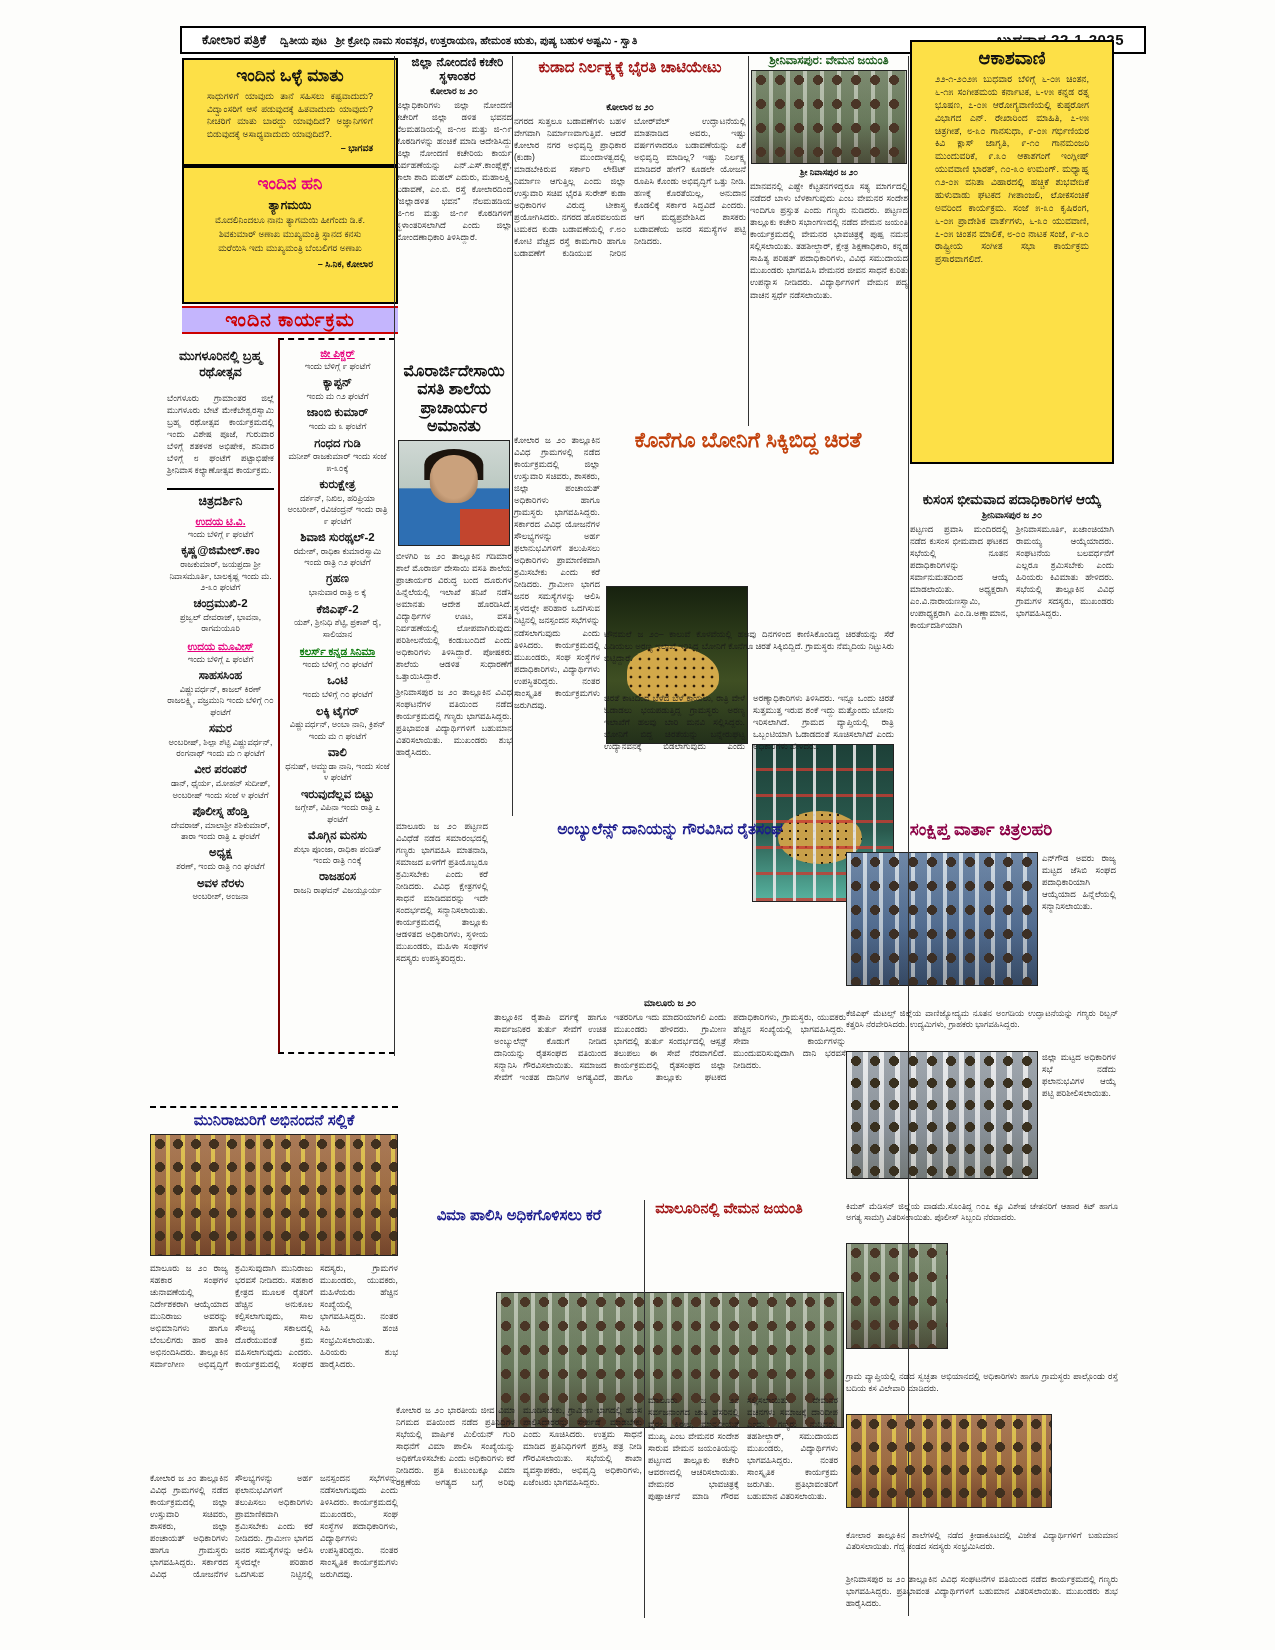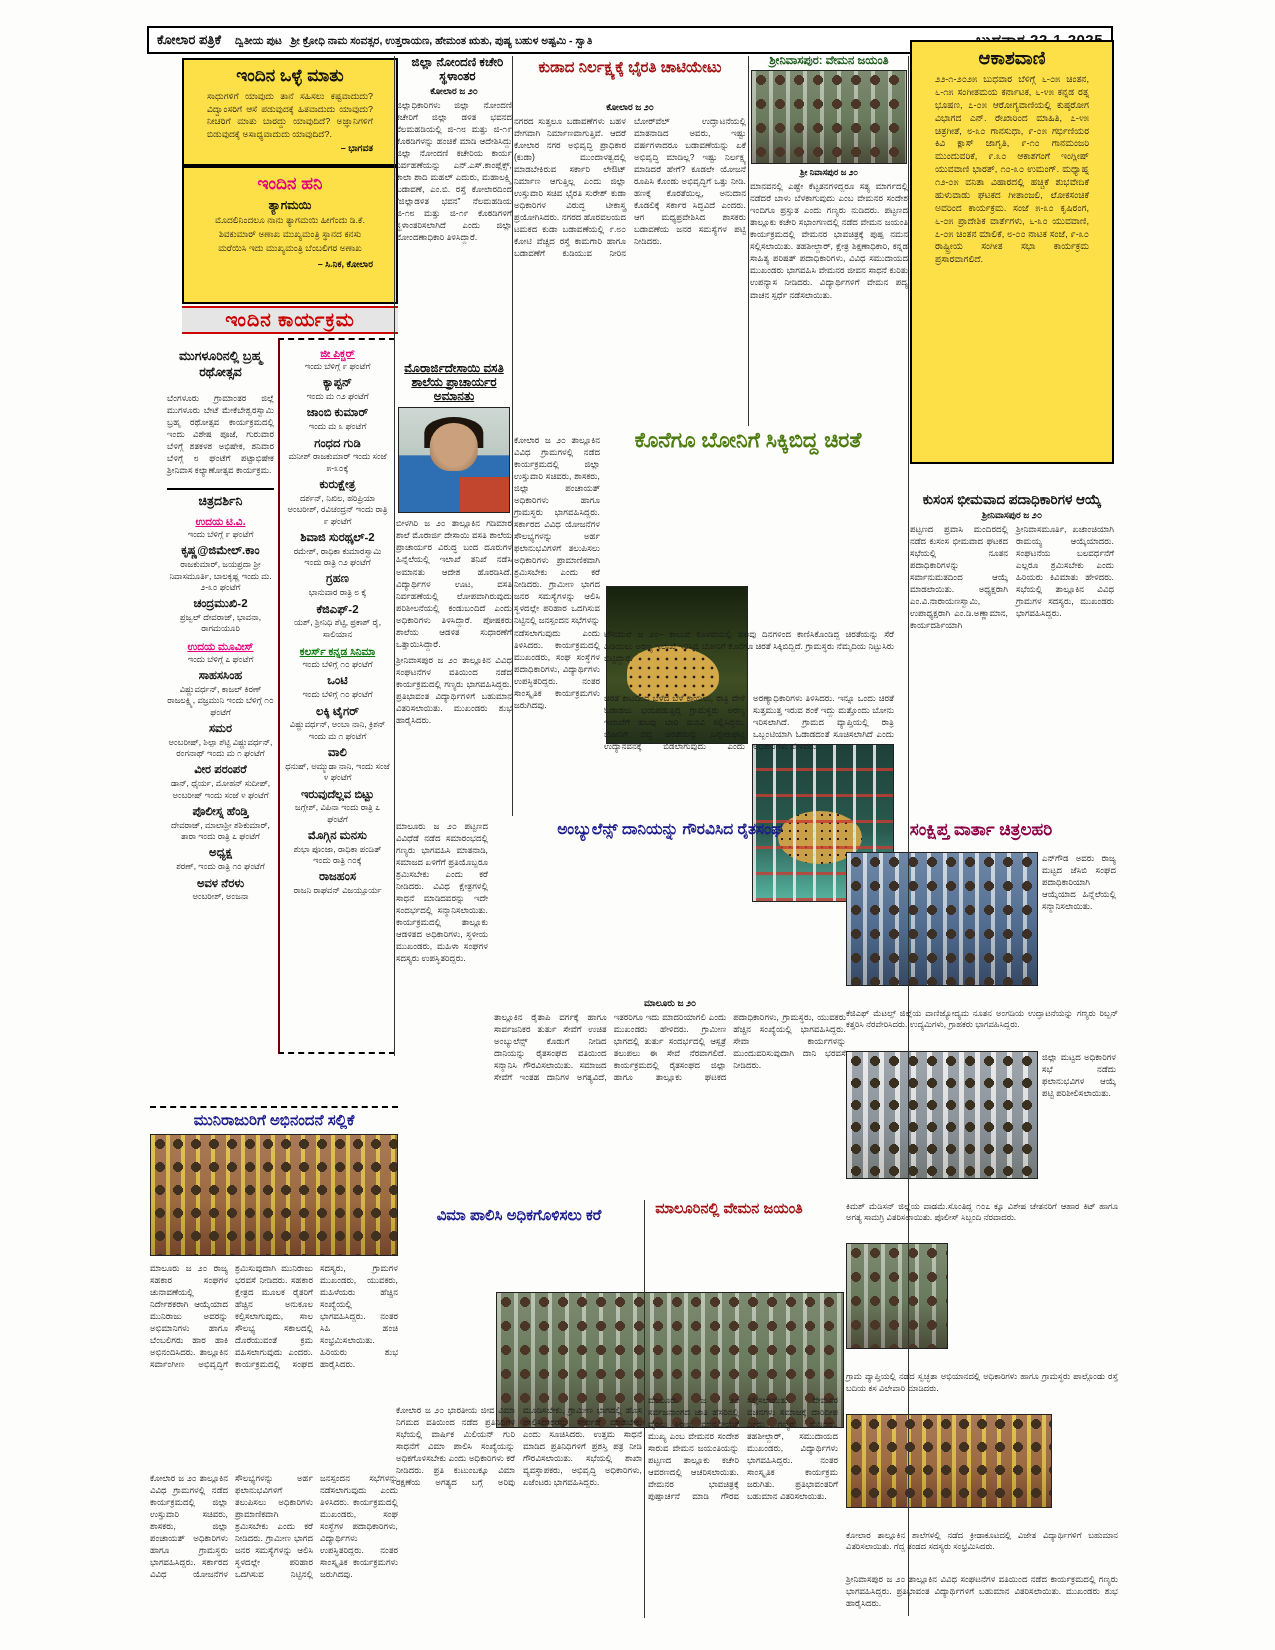--- a/index.html
+++ b/index.html
@@ -6,53 +6,53 @@
   body{
     width:1275px;height:1650px;position:relative;background:#f7f6f2;
     font-family:"Liberation Sans","DejaVu Sans",sans-serif;color:#111;
     overflow:hidden;
   }
   .sheet{position:absolute;left:0;top:0;width:1275px;height:1650px;background:#fdfdfb;}
   .abs{position:absolute;box-sizing:border-box;}
   .rule-v{position:absolute;width:1px;background:#333;}
 
   
-  .mast{border:2px solid #000;display:flex;align-items:center;padding:2px 8px;background:#fff;}
+  .mast{border:2px solid #000;display:flex;align-items:center;padding:2px 20px;background:#fff;margin-left:33px;}
   .mast .mp{font-weight:bold;font-size:13px;}
   .mast .ma{flex:1;font-weight:bold;font-size:10.5px;padding-left:14px;}
   .mast .md{font-weight:bold;font-size:15px;letter-spacing:.5px;}
 
   
   .box{border:2px solid #000;background:#fde047;padding:4px 23px;}
   .box-title{text-align:center;font-weight:bold;font-size:17px;margin:2px 0 4px;}
   .box-title.pink{color:#e6007e;}
   .smalltxt{font-size:9px;line-height:1.4;text-align:justify;color:#1c1c1c;}
   .centertxt{font-size:9px;line-height:1.55;text-align:center;color:#1c1c1c;}
   .credit{font-size:9px;font-weight:bold;text-align:right;margin-top:3px;}
   .subhead{font-weight:bold;font-size:12px;text-align:center;margin:2px 0;}
 
-  .banner{background:#e5e5e5;border-top:2px solid #cc0000;border-bottom:2px solid #cc0000;
+  .banner{background:#c4b5fd;border-top:2px solid #cc0000;border-bottom:2px solid #cc0000;
     display:flex;align-items:center;justify-content:center;}
   .banner span{color:#cc0000;font-weight:bold;font-size:19px;letter-spacing:1px;}
 
   
   .listings{display:flex;}
   .lcol{width:113px;padding:2px 4px;}
   .lcol+.lcol{border-left:2px solid #7a0000;border-top:2px dashed #000;border-bottom:2px dashed #000;}
   .li-head2{font-weight:bold;font-size:12.5px;text-align:center;line-height:1.25;margin:5px 0 2px;border-top:2px solid #000;padding-top:4px;}
   .li-head2:first-child{border-top:none;}
   .li-channel{color:#e6007e;font-weight:bold;font-size:10.5px;text-align:center;text-decoration:underline;margin:5px 0 1px;}
   .li-channel-green{color:#0a7a0a;font-weight:bold;font-size:10.5px;text-align:center;text-decoration:underline;margin:5px 0 1px;}
   .li-show{font-weight:bold;font-size:11.5px;text-align:center;margin:4px 0 1px;line-height:1.2;}
   .li-meta{font-size:8.4px;text-align:center;line-height:1.35;color:#222;}
   .li-para{font-size:8.6px;text-align:justify;line-height:1.4;color:#1c1c1c;margin:12px 0;}
 
   
   .hl{font-weight:bold;line-height:1.15;}
-  .hl.red{color:#4d7c0f;}
+  .hl.red{color:#c2410c;}
   .hl.darkred{color:#a01212;}
   .hl.navy{color:#1a1a8c;}
   .hl.maroon{color:#8b0045;}
   .hl.green{color:#155715;}
   .hl.center{text-align:center;}
   .dateline{font-size:9px;font-weight:bold;text-align:center;margin:2px 0;}
 
   .jtext{font-size:8.6px;line-height:1.4;text-align:justify;color:#1b1b1b;word-break:break-word;}
   .cols2{column-count:2;column-gap:8px;}
   .cols3{column-count:3;column-gap:7px;}
@@ -208,21 +208,21 @@
   <div class="abs jtext cols3" style="left:150px;top:1262px;width:248px;height:356px;">ಮಾಲೂರು ಜ ೨೦ ರಾಜ್ಯ ಸಹಕಾರ ಸಂಘಗಳ ಚುನಾವಣೆಯಲ್ಲಿ ನಿರ್ದೇಶಕರಾಗಿ ಆಯ್ಕೆಯಾದ ಮುನಿರಾಜು ಅವರನ್ನು ಅಭಿಮಾನಿಗಳು ಹಾಗೂ ಬೆಂಬಲಿಗರು ಹಾರ ಹಾಕಿ ಅಭಿನಂದಿಸಿದರು. ತಾಲ್ಲೂಕಿನ ಸರ್ವಾಂಗೀಣ ಅಭಿವೃದ್ಧಿಗೆ ಶ್ರಮಿಸುವುದಾಗಿ ಮುನಿರಾಜು ಭರವಸೆ ನೀಡಿದರು. ಸಹಕಾರ ಕ್ಷೇತ್ರದ ಮೂಲಕ ರೈತರಿಗೆ ಹೆಚ್ಚಿನ ಅನುಕೂಲ ಕಲ್ಪಿಸಲಾಗುವುದು, ಸಾಲ ಸೌಲಭ್ಯ ಸಕಾಲದಲ್ಲಿ ದೊರೆಯುವಂತೆ ಕ್ರಮ ವಹಿಸಲಾಗುವುದು ಎಂದರು. ಕಾರ್ಯಕ್ರಮದಲ್ಲಿ ಸಂಘದ ಸದಸ್ಯರು, ಗ್ರಾಮಗಳ ಮುಖಂಡರು, ಯುವಕರು, ಮಹಿಳೆಯರು ಹೆಚ್ಚಿನ ಸಂಖ್ಯೆಯಲ್ಲಿ ಭಾಗವಹಿಸಿದ್ದರು. ನಂತರ ಸಿಹಿ ಹಂಚಿ ಸಂಭ್ರಮಿಸಲಾಯಿತು. ಹಿರಿಯರು ಶುಭ ಹಾರೈಸಿದರು.</div>
   <div class="abs jtext" style="left:150px;top:1472px;width:248px;height:148px;column-count:3;column-gap:7px;">ಕೋಲಾರ ಜ ೨೦ ತಾಲ್ಲೂಕಿನ ವಿವಿಧ ಗ್ರಾಮಗಳಲ್ಲಿ ನಡೆದ ಕಾರ್ಯಕ್ರಮದಲ್ಲಿ ಜಿಲ್ಲಾ ಉಸ್ತುವಾರಿ ಸಚಿವರು, ಶಾಸಕರು, ಜಿಲ್ಲಾ ಪಂಚಾಯತ್ ಅಧಿಕಾರಿಗಳು ಹಾಗೂ ಗ್ರಾಮಸ್ಥರು ಭಾಗವಹಿಸಿದ್ದರು. ಸರ್ಕಾರದ ವಿವಿಧ ಯೋಜನೆಗಳ ಸೌಲಭ್ಯಗಳನ್ನು ಅರ್ಹ ಫಲಾನುಭವಿಗಳಿಗೆ ತಲುಪಿಸಲು ಅಧಿಕಾರಿಗಳು ಪ್ರಾಮಾಣಿಕವಾಗಿ ಶ್ರಮಿಸಬೇಕು ಎಂದು ಕರೆ ನೀಡಿದರು. ಗ್ರಾಮೀಣ ಭಾಗದ ಜನರ ಸಮಸ್ಯೆಗಳನ್ನು ಆಲಿಸಿ ಸ್ಥಳದಲ್ಲೇ ಪರಿಹಾರ ಒದಗಿಸುವ ನಿಟ್ಟಿನಲ್ಲಿ ಜನಸ್ಪಂದನ ಸಭೆಗಳನ್ನು ನಡೆಸಲಾಗುವುದು ಎಂದು ತಿಳಿಸಿದರು. ಕಾರ್ಯಕ್ರಮದಲ್ಲಿ ಮುಖಂಡರು, ಸಂಘ ಸಂಸ್ಥೆಗಳ ಪದಾಧಿಕಾರಿಗಳು, ವಿದ್ಯಾರ್ಥಿಗಳು ಉಪಸ್ಥಿತರಿದ್ದರು. ನಂತರ ಸಾಂಸ್ಕೃತಿಕ ಕಾರ್ಯಕ್ರಮಗಳು ಜರುಗಿದವು.</div>
 
   <div class="abs" style="left:396px;top:56px;width:116px;height:306px;">
     <div class="hl center" style="font-size:12px;margin-left:7px;">ಜಿಲ್ಲಾ ನೋಂದಣಿ ಕಚೇರಿ ಸ್ಥಳಾಂತರ</div>
     <div class="dateline">ಕೋಲಾರ ಜ ೨೦</div>
     <div class="jtext">ಜಿಲ್ಲಾಧಿಕಾರಿಗಳು ಜಿಲ್ಲಾ ನೋಂದಣಿ ಕಚೇರಿಗೆ ಜಿಲ್ಲಾ ಡಳಿತ ಭವನದ ನೆಲಮಹಡಿಯಲ್ಲಿ ಜಿ-೧೮ ಮತ್ತು ಜಿ-೧೯ ಕೊಠಡಿಗಳನ್ನು ಹಂಚಿಕೆ ಮಾಡಿ ಆದೇಶಿಸಿದ್ದು ಜಿಲ್ಲಾ ನೋಂದಣಿ ಕಚೇರಿಯ ಕಾರ್ಯ ನಿರ್ವಹಣೆಯನ್ನು ಎನ್.ಎಸ್.ಕಾಂಪ್ಲೆಕ್ಸ್, ಕಾಲಾ ಶಾದಿ ಮಹಲ್ ಎದುರು, ಮಹಾಲಕ್ಷ್ಮಿ ಬಡಾವಣೆ, ಎಂ.ಬಿ. ರಸ್ತೆ ಕೋಲಾರದಿಂದ “ಜಿಲ್ಲಾಡಳಿತ ಭವನ” ನೆಲಮಹಡಿಯ ಜಿ-೧೮ ಮತ್ತು ಜಿ-೧೯ ಕೊಠಡಿಗಳಿಗೆ ಸ್ಥಳಾಂತರಿಸಲಾಗಿದೆ ಎಂದು ಜಿಲ್ಲಾ ನೋಂದಣಾಧಿಕಾರಿ ತಿಳಿಸಿದ್ದಾರೆ.</div>
   </div>
 
   <div class="abs" style="left:396px;top:362px;width:116px;height:430px;">
-    <div class="hl center" style="font-size:12px;text-decoration:underline;">ಮೊರಾರ್ಜಿದೇಸಾಯಿ ವಸತಿ ಶಾಲೆಯ ಪ್ರಾಚಾರ್ಯರ ಅಮಾನತು</div>
+    <div class="hl center" style="font-size:16px;">ಮೊರಾರ್ಜಿದೇಸಾಯಿ ವಸತಿ ಶಾಲೆಯ ಪ್ರಾಚಾರ್ಯರ ಅಮಾನತು</div>
     <div class="photo ph-portrait" style="width:110px;height:104px;margin:4px auto;">
       <span class="hair"></span>
       <span class="face"></span>
       <span class="sari"></span>
     </div>
     <div class="jtext">ಬೀಳಗಿರಿ ಜ ೨೦ ತಾಲ್ಲೂಕಿನ ಗಡಿಮಾರ ಶಾಲೆ ಮೊರಾರ್ಜಿ ದೇಸಾಯಿ ವಸತಿ ಶಾಲೆಯ ಪ್ರಾಚಾರ್ಯರ ವಿರುದ್ಧ ಬಂದ ದೂರುಗಳ ಹಿನ್ನೆಲೆಯಲ್ಲಿ ಇಲಾಖೆ ತನಿಖೆ ನಡೆಸಿ ಅಮಾನತು ಆದೇಶ ಹೊರಡಿಸಿದೆ. ವಿದ್ಯಾರ್ಥಿಗಳ ಊಟ, ವಸತಿ ನಿರ್ವಹಣೆಯಲ್ಲಿ ಲೋಪವಾಗಿರುವುದು ಪರಿಶೀಲನೆಯಲ್ಲಿ ಕಂಡುಬಂದಿದೆ ಎಂದು ಅಧಿಕಾರಿಗಳು ತಿಳಿಸಿದ್ದಾರೆ. ಪೋಷಕರು ಶಾಲೆಯ ಆಡಳಿತ ಸುಧಾರಣೆಗೆ ಒತ್ತಾಯಿಸಿದ್ದಾರೆ.</div>
     <div class="jtext" style="margin-top:4px;">ಶ್ರೀನಿವಾಸಪುರ ಜ ೨೦ ತಾಲ್ಲೂಕಿನ ವಿವಿಧ ಸಂಘಟನೆಗಳ ವತಿಯಿಂದ ನಡೆದ ಕಾರ್ಯಕ್ರಮದಲ್ಲಿ ಗಣ್ಯರು ಭಾಗವಹಿಸಿದ್ದರು. ಪ್ರತಿಭಾವಂತ ವಿದ್ಯಾರ್ಥಿಗಳಿಗೆ ಬಹುಮಾನ ವಿತರಿಸಲಾಯಿತು. ಮುಖಂಡರು ಶುಭ ಹಾರೈಸಿದರು.</div>
   </div>
 
   <div class="abs hl darkred center" style="left:514px;top:58px;width:232px;height:40px;font-size:15px;">ಕುಡಾದ ನಿರ್ಲಕ್ಷ್ಯಕ್ಕೆ ಭೈರತಿ ಚಾಟಿಯೇಟು</div>

